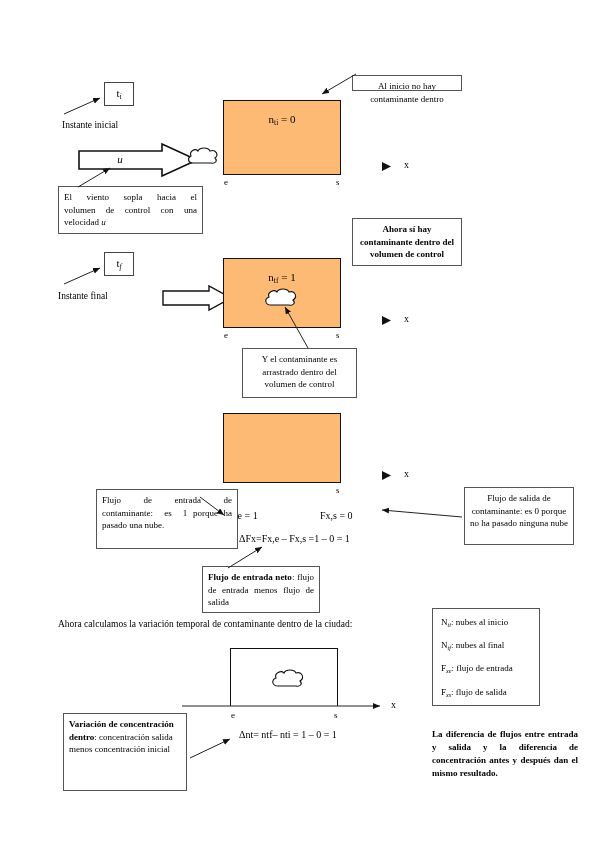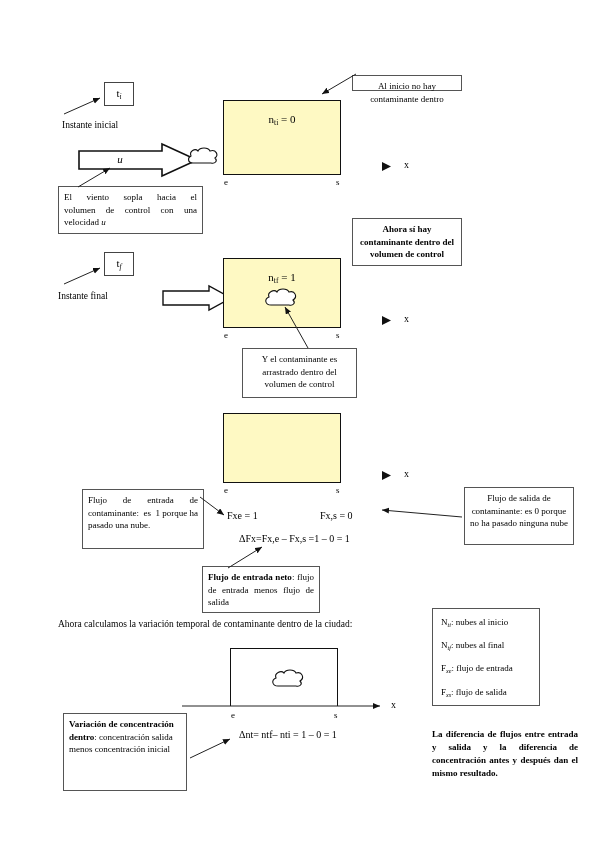--- a/index.html
+++ b/index.html
@@ -51,21 +51,21 @@
     display: flex;
     align-items: center;
     justify-content: center;
     font-size: 11px;
   }
   .sub { font-size: 0.68em; vertical-align: -0.28em; }
 
   
   .cv {
     border: 1.6px solid #111;
-    background: #fef9c3;
+    background: #fdba74;
     box-sizing: border-box;
   }
   .cv-open {
     border: 1.6px solid #111;
     border-bottom: none;
     background: transparent;
     box-sizing: border-box;
   }
   .cv-label {
     font-size: 11px;
@@ -182,21 +182,21 @@
 
   <svg class="abs" style="left:382px; top:471px;" width="14" height="10">
     <path d="M0,0 L9,4.5 L0,9 z" fill="#111"></path>
   </svg>
   <div class="abs xlab" style="left:404px; top:468px;">x</div>
 
   <div class="abs txt" style="left:227px; top:510px; font-size:10px;">Fxe = 1</div>
   <div class="abs txt" style="left:320px; top:510px; font-size:10px;">Fx,s = 0</div>
   <div class="abs txt" style="left:239px; top:533px; font-size:10px;">ΔFx=Fx,e – Fx,s =1 – 0 = 1</div>
 
-  <div class="abs box justify" style="left:82px; top:489px; width:122px; height:60px;">
+  <div class="abs box justify" style="left:96px; top:489px; width:142px; height:60px;">
     Flujo&nbsp; de&nbsp; entrada&nbsp; de contaminante:&nbsp; es&nbsp; 1 porque ha pasado una nube.
   </div>
   <svg class="abs" style="left:198px; top:495px;" width="32" height="26">
     <line x1="2" y1="2" x2="26" y2="20" class="arrowline" marker-end="url(#ah)"></line>
   </svg>
 
   <div class="abs box center" style="left:464px; top:487px; width:110px; height:58px;">
     <span>Flujo de salida de contaminante: es 0 porque no ha pasado ninguna nube</span>
   </div>
   <svg class="abs" style="left:376px; top:505px;" width="90" height="16">

